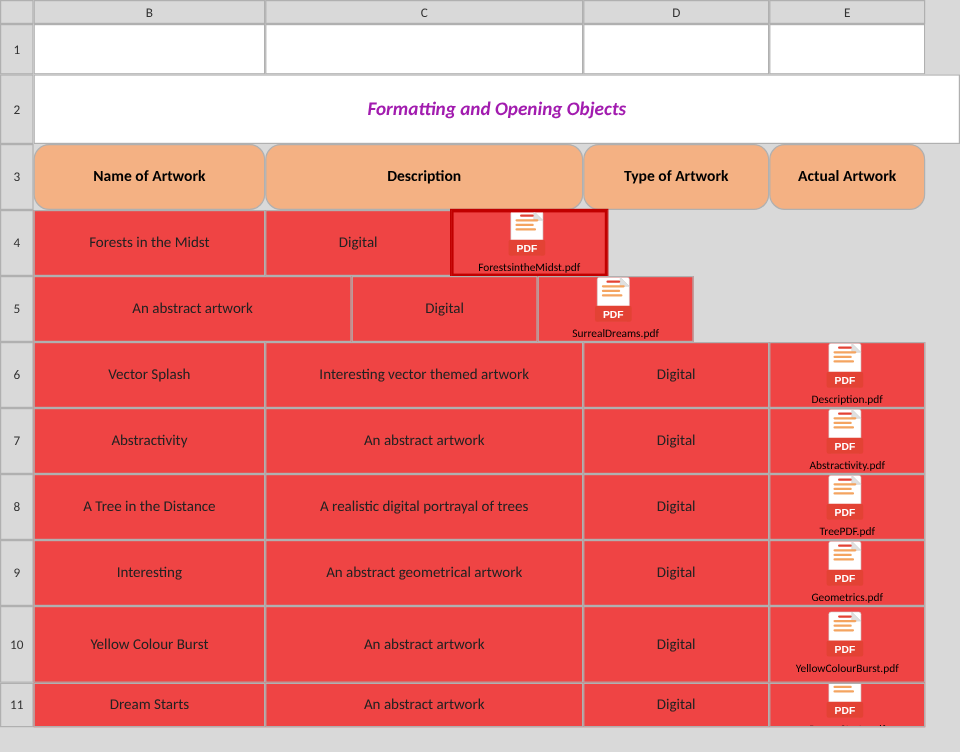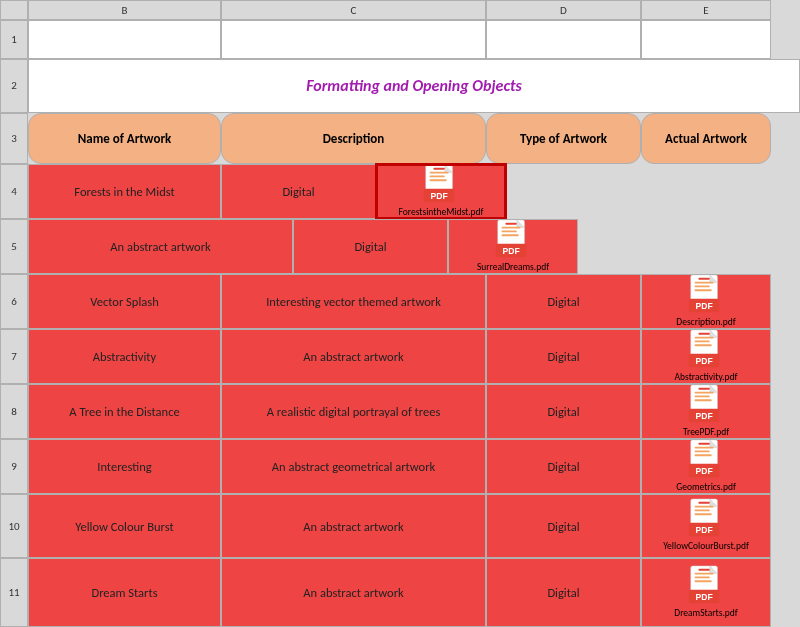--- a/index.html
+++ b/index.html
@@ -407,21 +407,21 @@
       <rect x="10" y="4" width="12" height="2" rx="1" fill="#e34234"></rect>
       <rect x="6" y="8" width="20" height="2" rx="1" fill="#f4a460"></rect>
       <rect x="6" y="12" width="16" height="2" rx="1" fill="#f4a460"></rect>
       <rect x="6" y="16" width="18" height="2" rx="1" fill="#f4a460"></rect>
     </svg>
           </div>
           <span class="pdf-filename">YellowColourBurst.pdf</span>
         </div>
       </div>
     </div>
-      <div class="sheet-row" style="height: 69px;">
+      <div class="sheet-row" style="height: 37px;">
       <div class="cell-row-num">11</div>
       <div class="cell col-b data-row-bg">
         <span class="cell-text">Dream Starts</span>
       </div>
       <div class="cell col-c data-row-bg">
         <span class="cell-text">An abstract artwork</span>
       </div>
       <div class="cell col-d data-row-bg">
         <span class="cell-text">Digital</span>
       </div>

